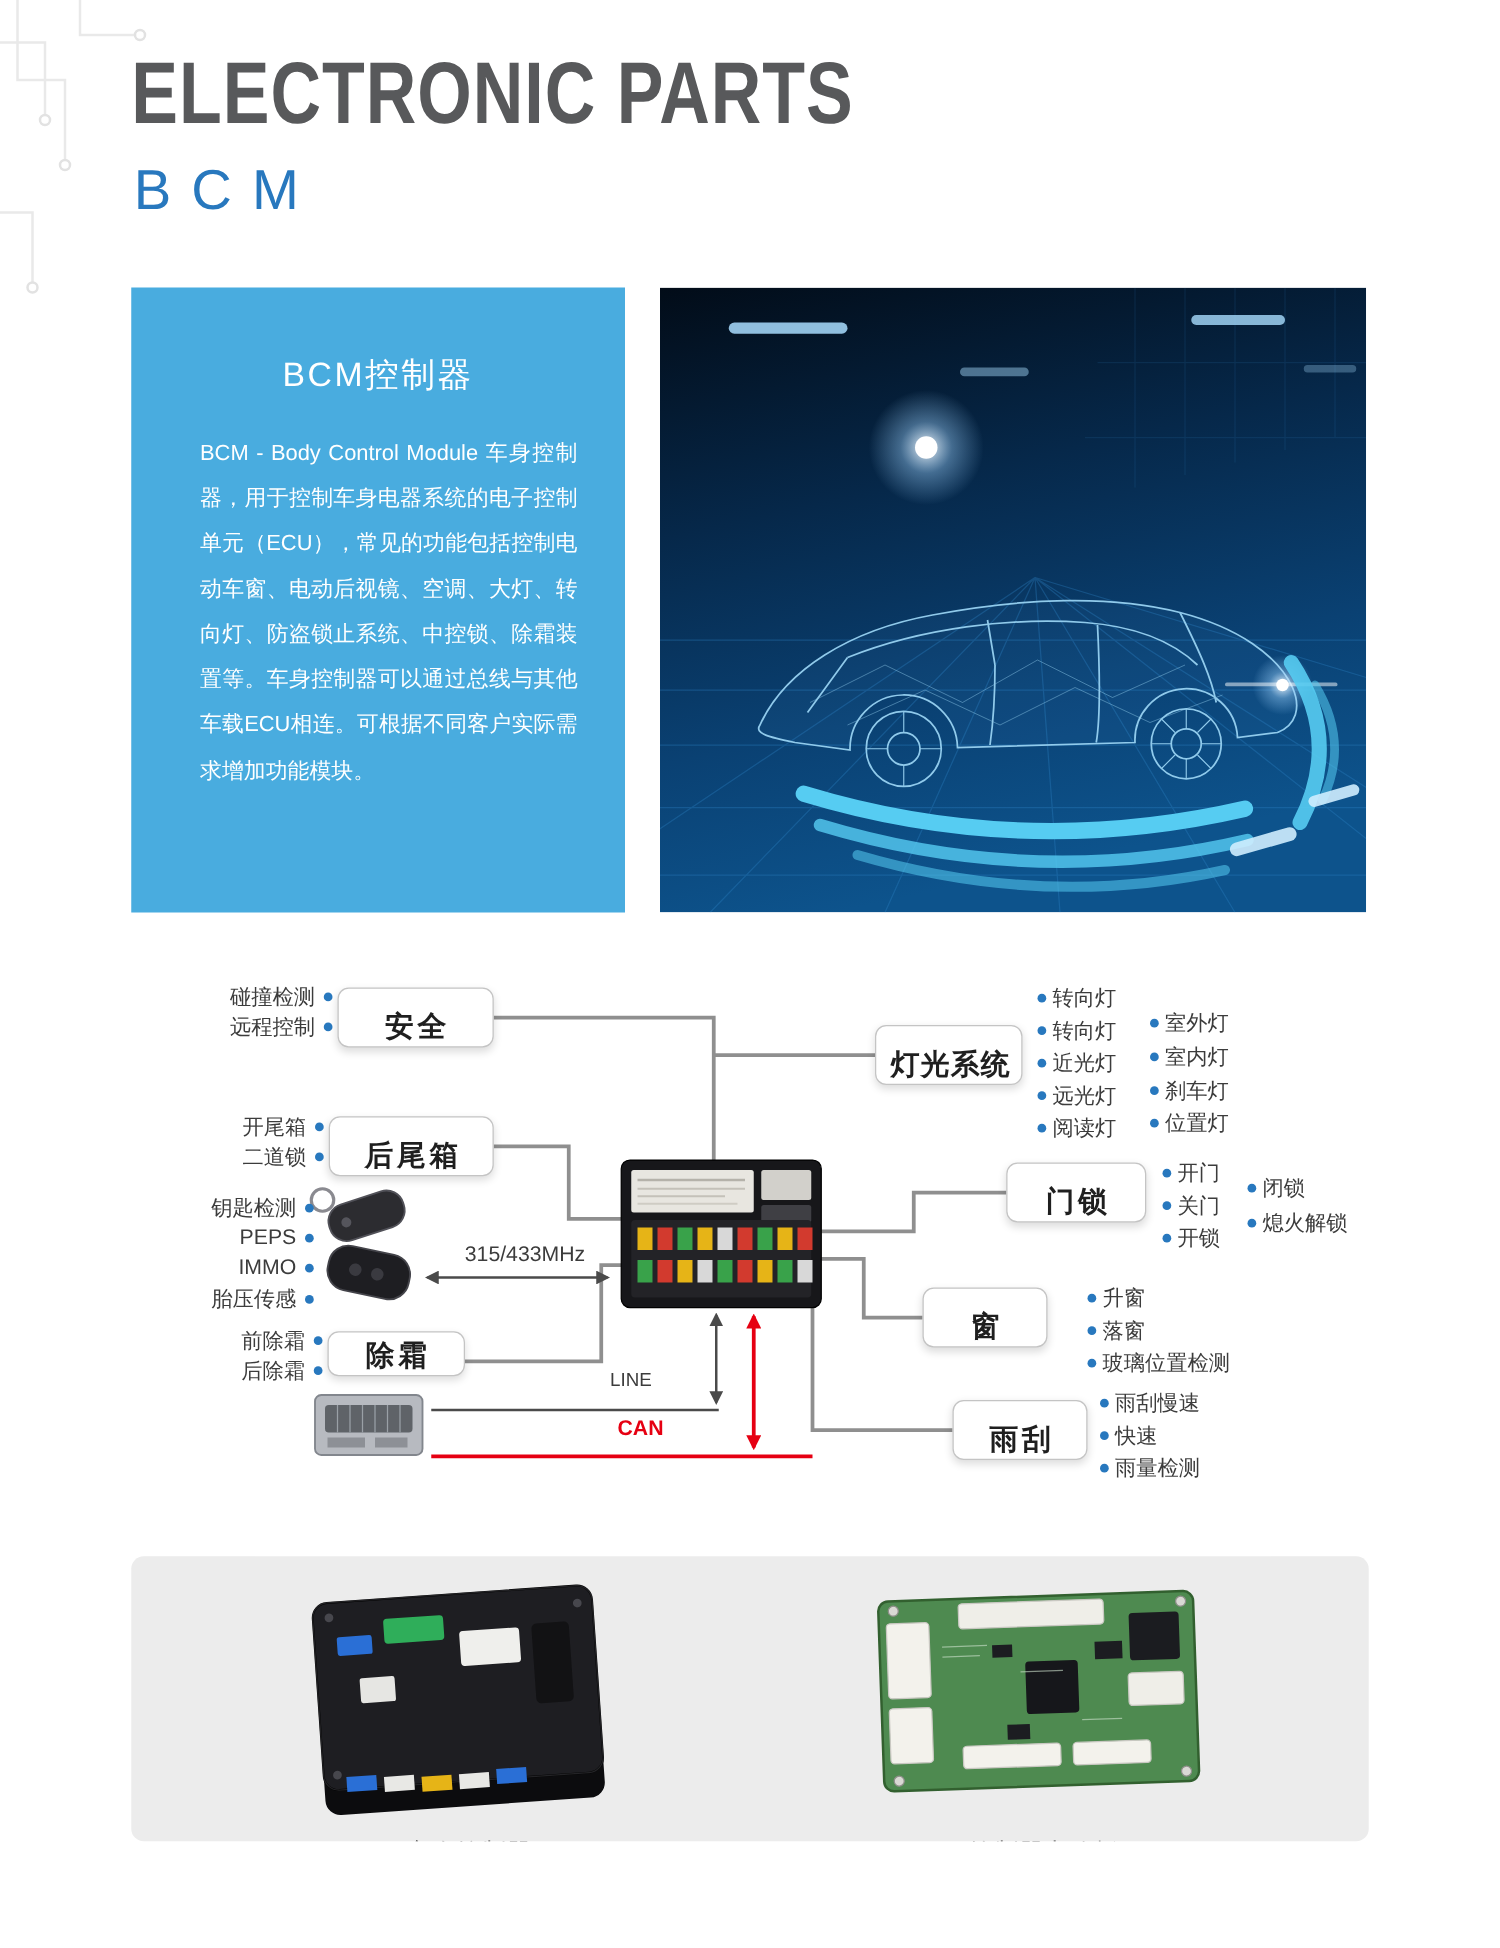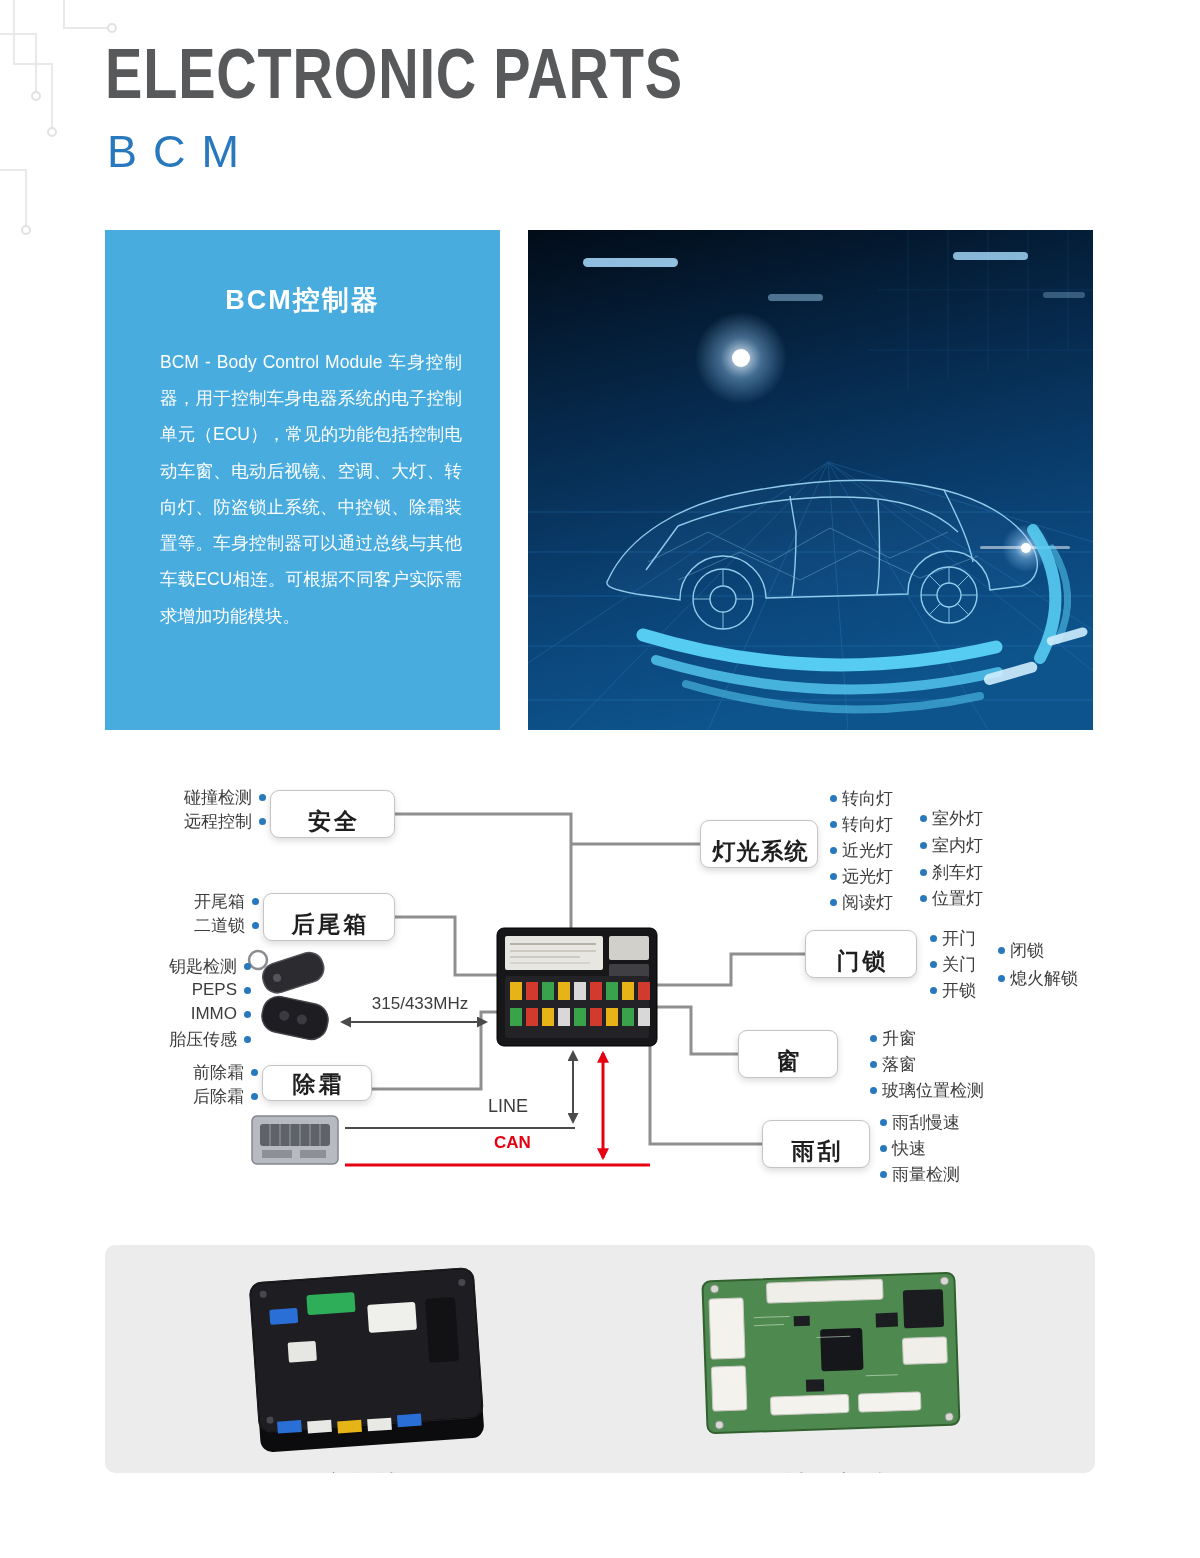--- a/index.html
+++ b/index.html
@@ -5,36 +5,36 @@
 <style>
   *{margin:0;padding:0;box-sizing:border-box}
   html,body{background:#fff}
   .page{position:relative;width:1200px;height:1558px;background:#fff;overflow:hidden;
         font-family:"Liberation Sans","DejaVu Sans",sans-serif;color:#333}
   .deco{position:absolute;left:0;top:0}
   .main-title{position:absolute;left:105px;top:34px;font-size:70px;font-weight:700;color:#58595b;
               letter-spacing:1px;white-space:nowrap;transform:scaleX(.8);transform-origin:left top}
   .sub-title{position:absolute;left:107px;top:126px;font-size:45px;font-weight:400;color:#2878be;letter-spacing:16px}
   .intro{position:absolute;left:105px;top:230px;width:395px;height:500px;background:#49acdf;color:#fff}
-  .intro h2{margin-top:52px;text-align:center;font-size:27px;font-weight:700;letter-spacing:2px}
+  .intro h2{margin-top:52px;text-align:center;font-size:27px;font-weight:400;letter-spacing:2px}
   .intro p{margin:26px 38px 0 55px;font-size:17.5px;line-height:2.07;text-align:justify}
   .hero{position:absolute;left:528px;top:230px;width:565px;height:500px;overflow:hidden}
   .hero svg{display:block}
   .diagram{position:absolute;left:0;top:760px;width:1200px;height:470px}
   .wires{position:absolute;left:0;top:0;width:1200px;height:470px}
   .node-box{position:absolute;background:#fff;border:1px solid #c4c4c4;border-radius:9px;
             box-shadow:0 3px 7px rgba(0,0,0,.14);display:flex;align-items:flex-end;justify-content:center;
             font-size:23px;font-weight:700;color:#1f1f1f;letter-spacing:3px;text-indent:3px}
   .io-left{position:absolute;width:130px;height:22px;display:flex;align-items:center;justify-content:flex-end;
            gap:7px;font-size:17px;color:#3c3c3c;white-space:nowrap}
   .io-right{position:absolute;height:22px;display:flex;align-items:center;gap:5px;font-size:17px;
             color:#3c3c3c;white-space:nowrap}
   .dot{width:7px;height:7px;border-radius:50%;background:#2878be;flex:none;display:inline-block}
   .rf-label{position:absolute;left:346px;top:234px;width:148px;text-align:center;font-size:17px;color:#3c3c3c}
-  .line-label{position:absolute;left:488px;top:336px;font-size:18px;color:#3c3c3c}
+  .line-label{position:absolute;left:488px;top:336px;font-size:15px;color:#3c3c3c}
   .can-label{position:absolute;left:494px;top:373px;font-size:17px;font-weight:700;color:#e60012}
   .products{position:absolute;left:105px;top:1245px;width:990px;height:228px;background:#ececec;border-radius:10px;overflow:hidden}
   .products svg{position:absolute;left:0;top:0}
   .caption{position:absolute;top:224px;width:300px;text-align:center;font-size:20px;color:#3a3a3a}
   .caption.left{left:120px}
   .caption.right{left:580px}
 </style>
 </head>
 <body>
 

